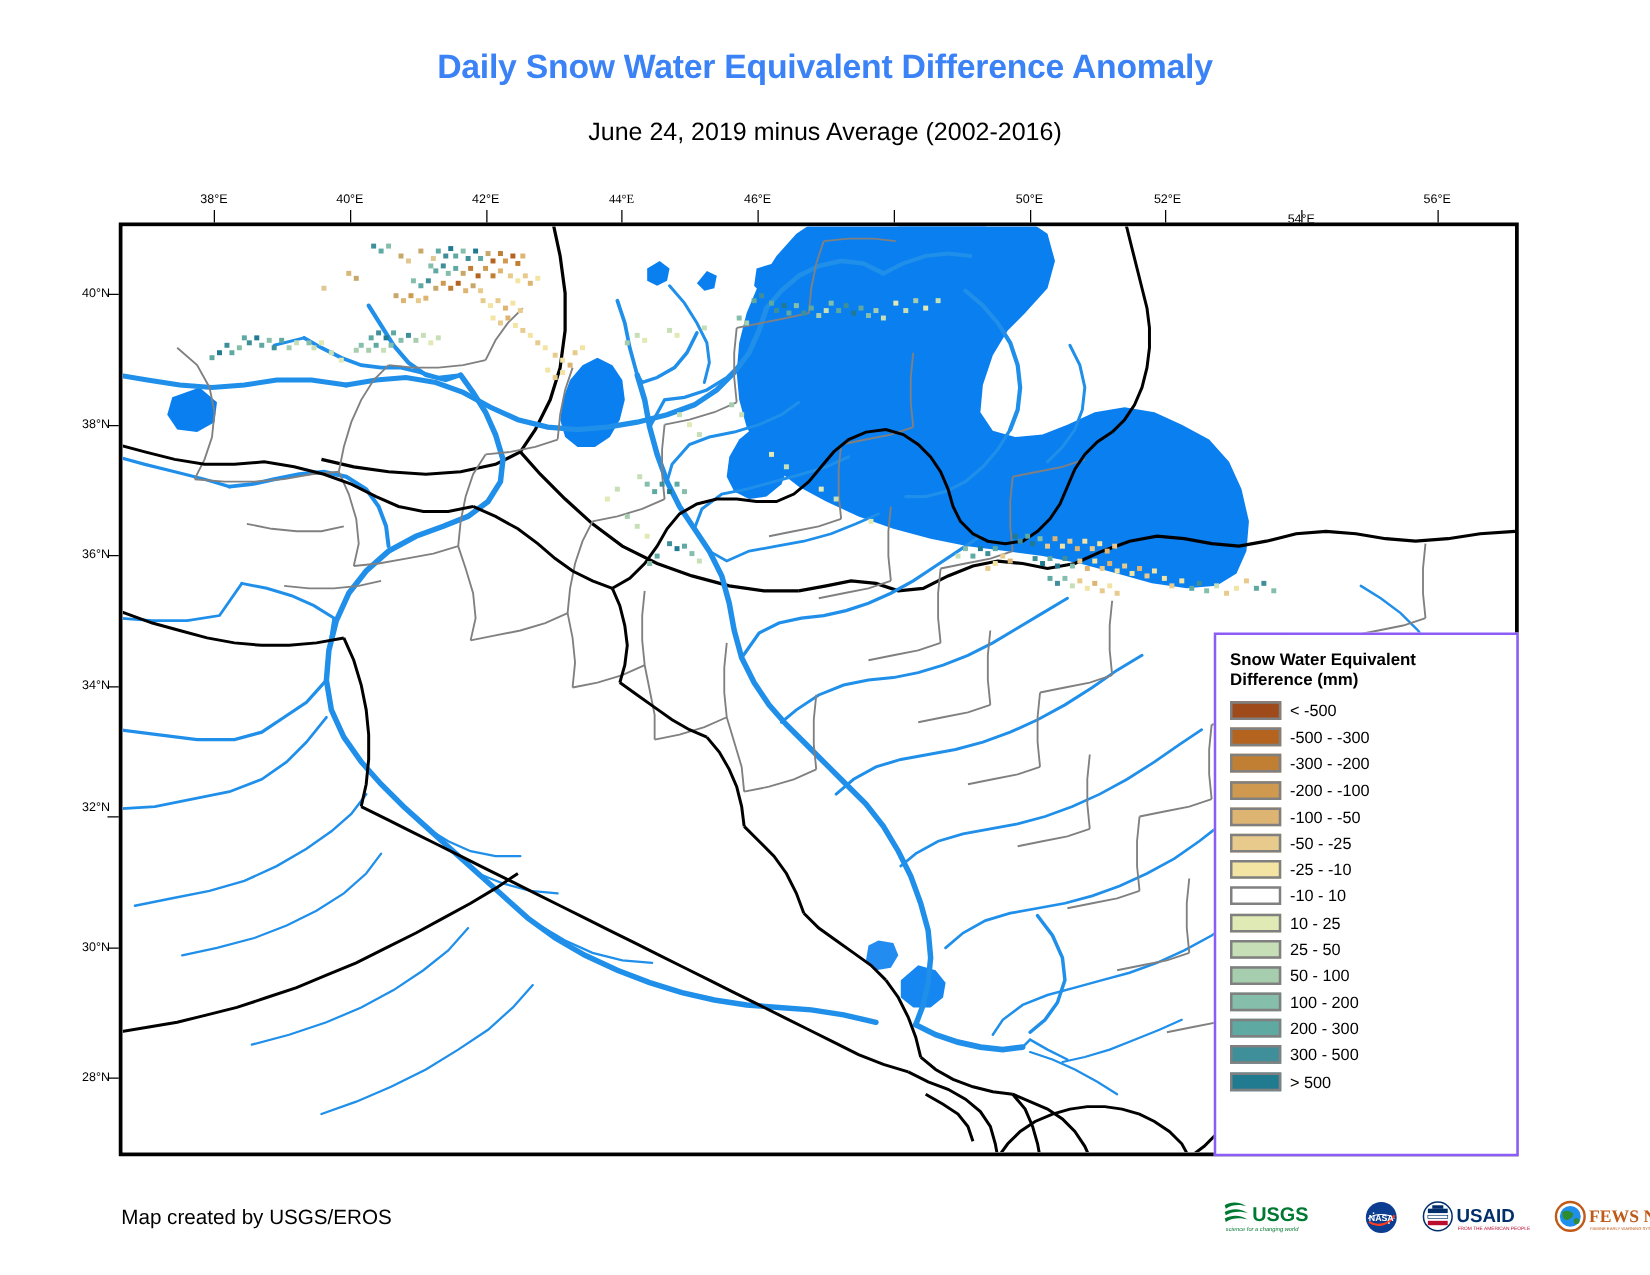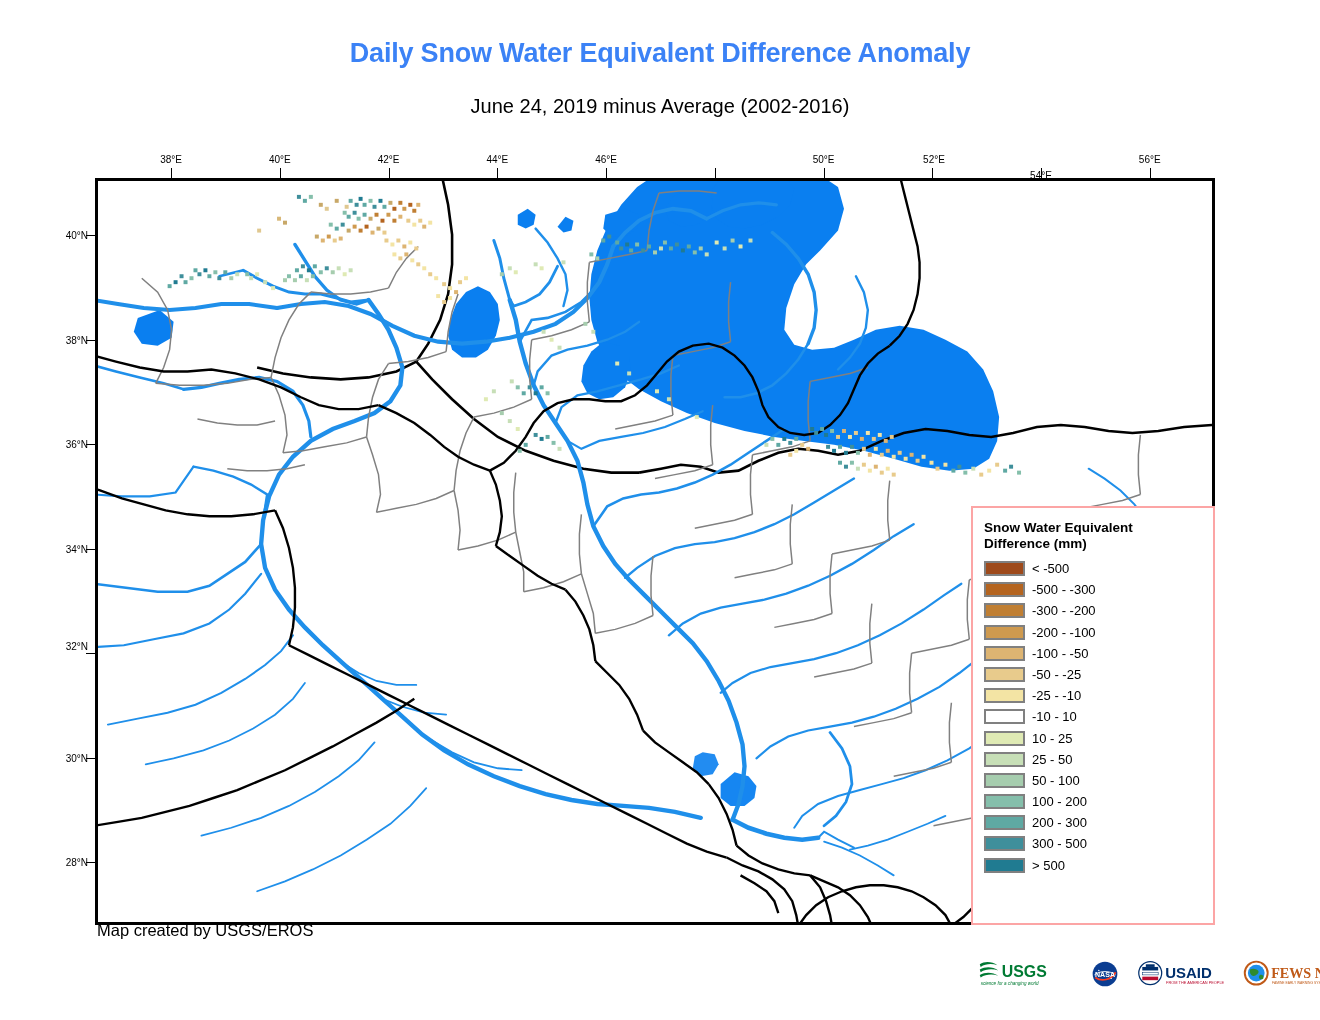--- a/index.html
+++ b/index.html
@@ -77,21 +77,21 @@
   }
 
   
   #legend {
     position: absolute;
     left: 971px;
     top: 506px;
     width: 244px;
     height: 419px;
     background: #ffffff;
-    border: 2px solid #fca5a5;
+    border: 2px solid #8b5cf6;
     box-sizing: border-box;
     padding: 12px 10px 8px 11px;
   }
   #legend-title {
     font-size: 13.5px;
     font-weight: bold;
     line-height: 1.22;
     color: #000;
     margin-bottom: 5px;
     white-space: pre-line;
@@ -119,21 +119,21 @@
     font-size: 11.5px;
     line-height: 1.3;
     color: #000;
     white-space: pre-line;
   }
 
   
   #map-credit {
     position: absolute;
     left: 97px;
-    top: 921px;
+    top: 965px;
     font-size: 16.5px;
     color: #000;
   }
   #logo-bar {
     position: absolute;
     left: 978px;
     top: 957px;
     height: 34px;
     display: flex;
     align-items: center;
@@ -147,21 +147,21 @@
 <div id="title-main">Daily Snow Water Equivalent Difference Anomaly</div>
 <div id="title-sub">June 24, 2019 minus Average (2002-2016)</div>
 
 <div id="axis-layer">
     <div class="lon-label" style="left: 171.117px; top: 154px;">38°E</div>
     <div class="lon-tick" style="left: 171.117px; top: 168px; height: 11px;"></div>
     <div class="lon-label" style="left: 279.854px; top: 154px;">40°E</div>
     <div class="lon-tick" style="left: 279.854px; top: 168px; height: 11px;"></div>
     <div class="lon-label" style="left: 388.592px; top: 154px;">42°E</div>
     <div class="lon-tick" style="left: 388.592px; top: 168px; height: 11px;"></div>
-    <div class="lon-label" style="left: 497.33px; top: 154px;">44°E</div>
+    <div class="lon-label" style="left: 497.33px; top: 154px; font-family: Liberation Serif, serif;">44°E</div>
     <div class="lon-tick" style="left: 497.33px; top: 168px; height: 11px;"></div>
     <div class="lon-label" style="left: 606.068px; top: 154px;">46°E</div>
     <div class="lon-tick" style="left: 606.068px; top: 168px; height: 11px;"></div>
     <div class="lon-label" style="left: 714.806px; top: 154px; margin-top: 24px;">48°E</div>
     <div class="lon-tick" style="left: 714.806px; top: 168px; height: 11px;"></div>
     <div class="lon-label" style="left: 823.544px; top: 154px;">50°E</div>
     <div class="lon-tick" style="left: 823.544px; top: 168px; height: 11px;"></div>
     <div class="lon-label" style="left: 934px; top: 154px;">52°E</div>
     <div class="lon-tick" style="left: 932.282px; top: 168px; height: 11px;"></div>
     <div class="lon-label" style="left: 1041.02px; top: 170px;">54°E</div>

